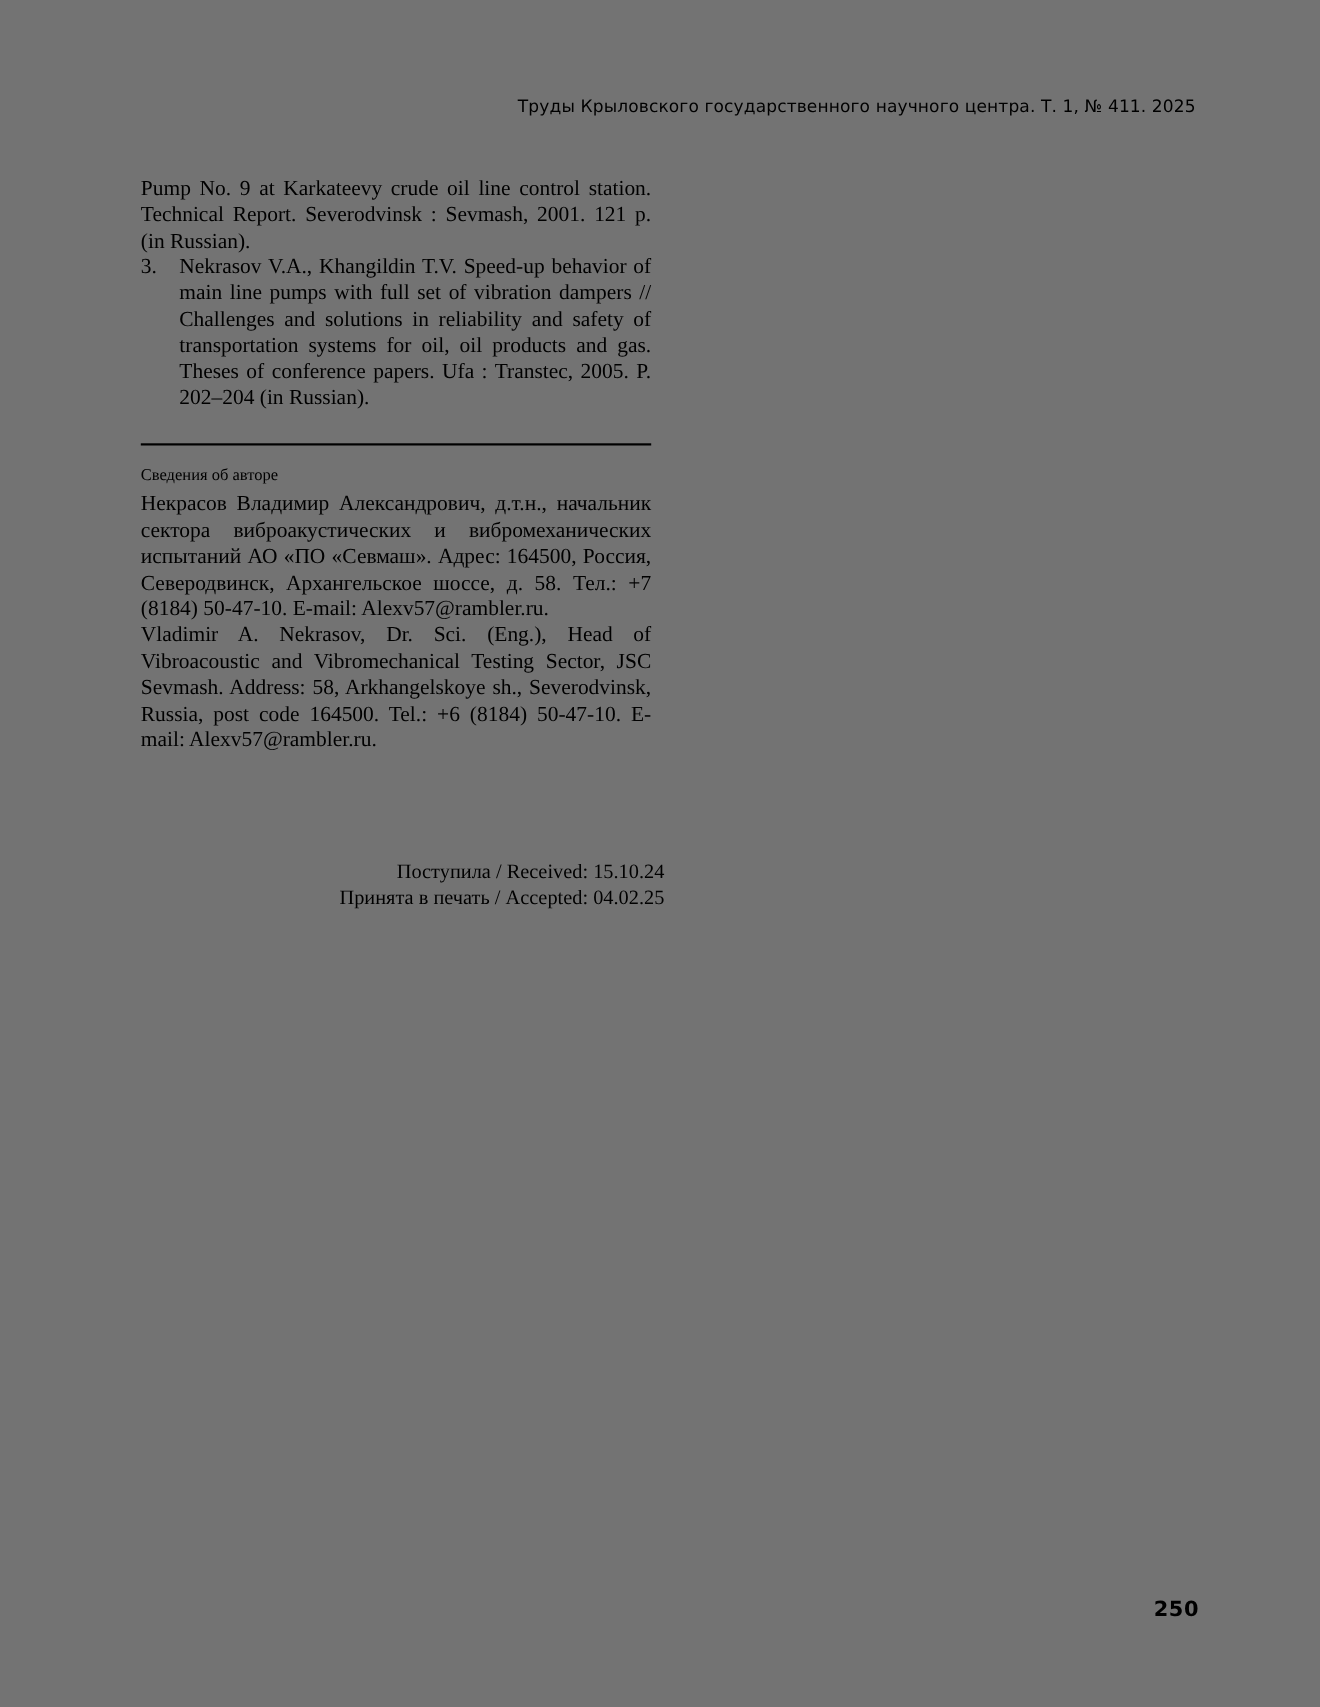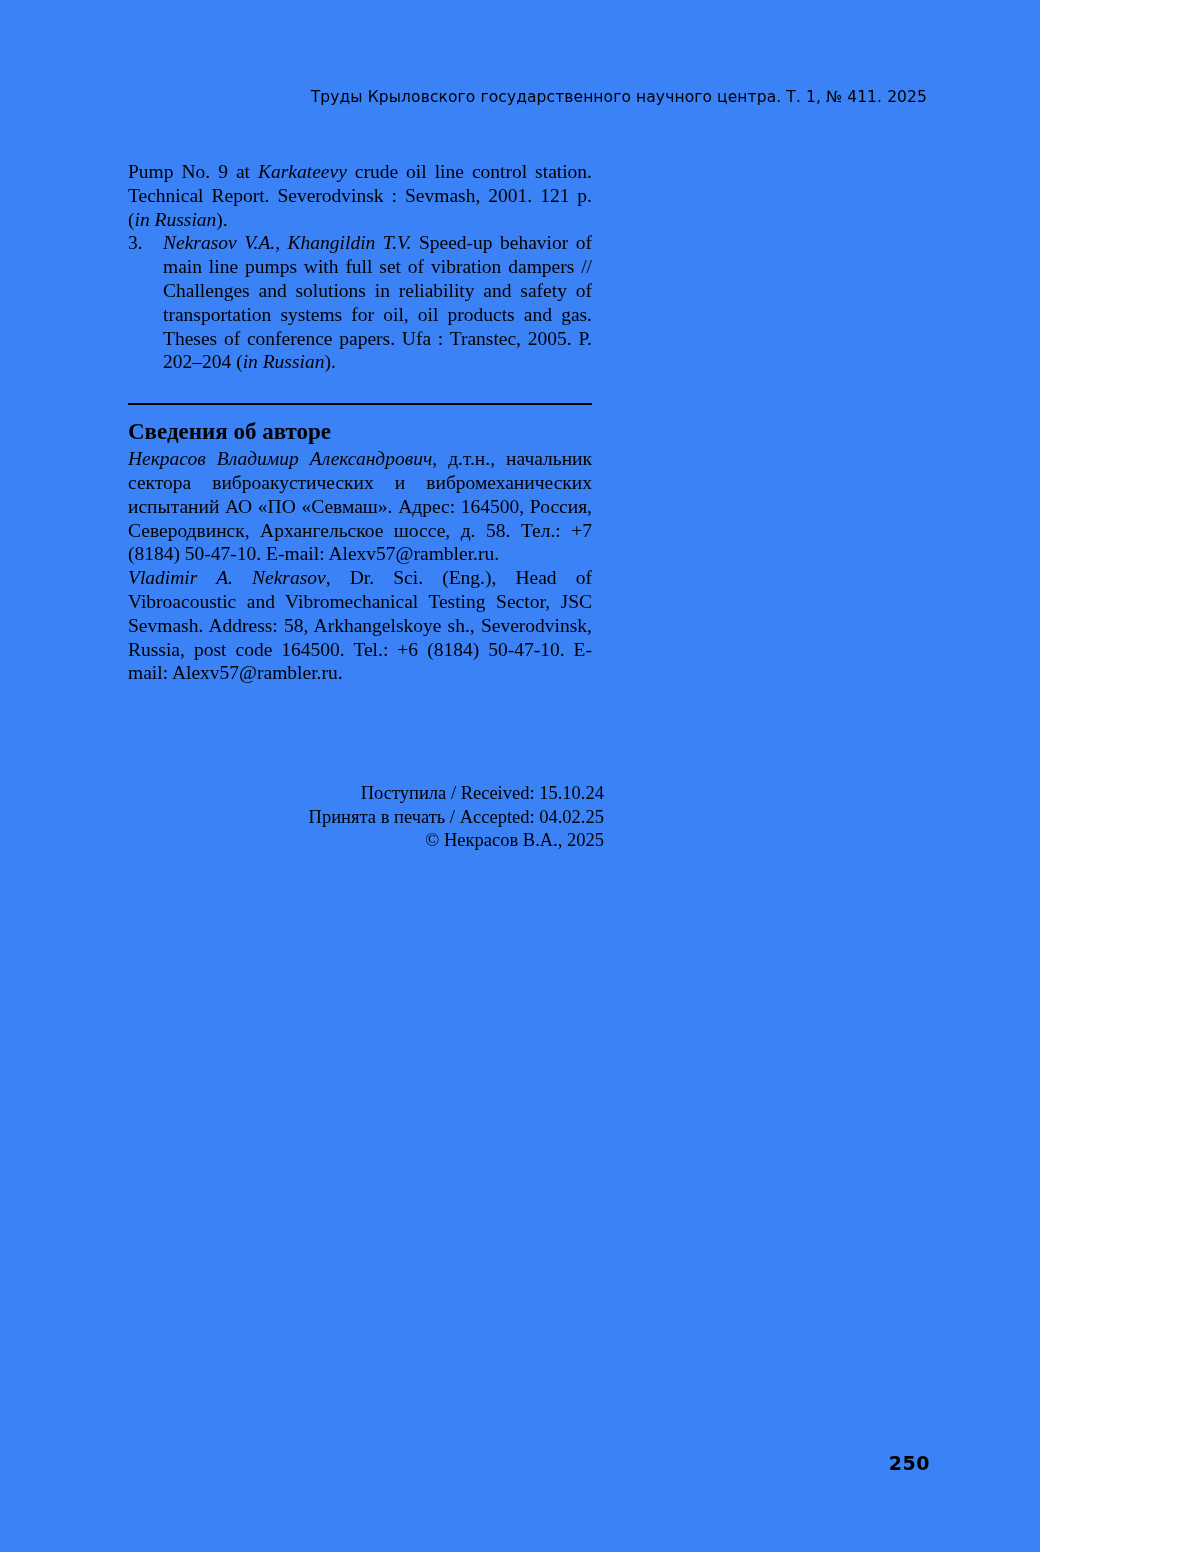--- a/index.html
+++ b/index.html
@@ -2,23 +2,23 @@
 <html><head>
 <meta charset="utf-8">
 <style>
   html, body {
     margin: 0;
     padding: 0;
     background: #ffffff;
   }
   .page {
     position: relative;
-    width: 1040px;
+    width: 1200px;
     height: 1552px;
-    background: #3b82f6;
+    background: #737373;
     font-family: "Liberation Serif", serif;
     color: #000000;
     overflow: hidden;
   }
 
   
   .running-head {
     position: absolute;
     top: 88px;
     right: 113px;
@@ -71,29 +71,29 @@
 
   .rule {
     border: 0;
     border-top: 2.2px solid #000;
     margin: 29px 0 14px 0;
     width: 100%;
   }
 
   h2.section-title {
     margin: 0 0 2px 0;
-    font-size: 23px;
-    font-weight: bold;
+    font-size: 15px;
+    font-weight: normal;
     line-height: 26px;
   }
   h2.section-title.en {
     margin-top: 30px;
   }
 
-  .italic { font-style: italic; }
+  .italic { }
 
   
   .dates {
     position: absolute;
     left: 140px;
     top: 782px;
     width: 464px;
     text-align: right;
     font-size: 18.5px;
     line-height: 23.5px;
@@ -130,18 +130,17 @@
     <h2 class="section-title">Сведения об авторе</h2>
     <p class="just"><span class="italic">Некрасов Владимир Александрович</span><span>, д.т.н., начальник сектора виброакустических и вибромеханических испытаний АО «ПО «Севмаш». Адрес: 164500, Россия, Северодвинск, Архангельское шоссе, д. 58. Тел.: +7 (8184) 50-47-10. E-mail: Alexv57@rambler.ru.</span></p>
 
     <p class="just"><span class="italic">Vladimir A. Nekrasov</span><span>, Dr. Sci. (Eng.), Head of Vibroacoustic and Vibromechanical Testing Sector, JSC Sevmash. Address: 58, Arkhangelskoye sh., Severodvinsk, Russia, post code 164500. Tel.: +6 (8184) 50-47-10. E-mail: Alexv57@rambler.ru.</span></p>
 
   </div>
 
   <div class="dates">
     <div>Поступила / Received: 15.10.24</div>
     <div>Принята в печать / Accepted: 04.02.25</div>
-    <div>© Некрасов В.А., 2025</div>
   </div>
 
   <div class="folio">250</div>
 
 </div>
 
 </body></html>

